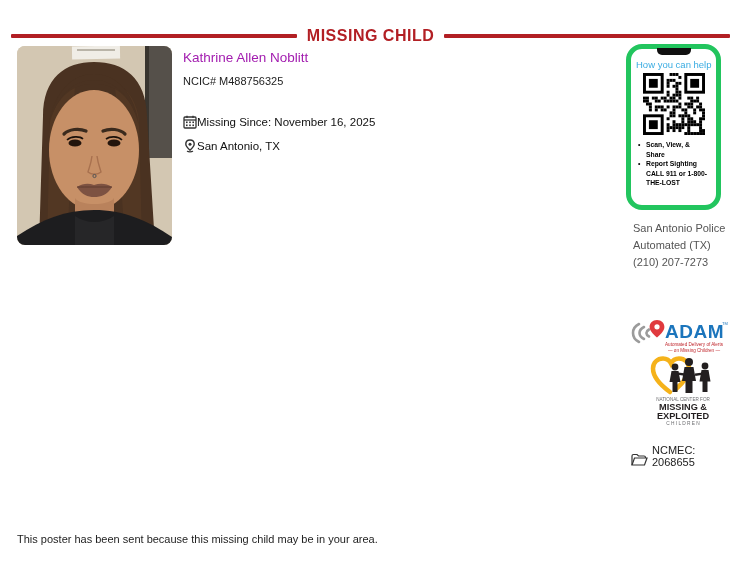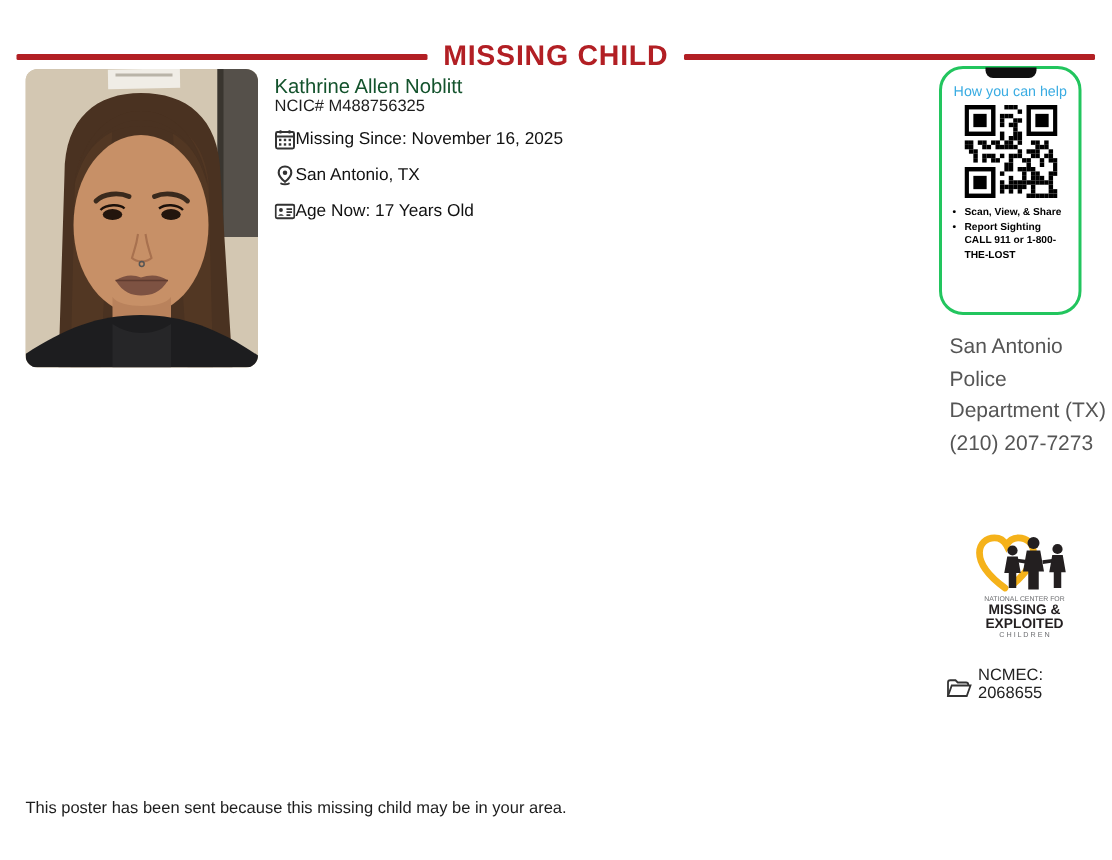--- a/index.html
+++ b/index.html
@@ -3,46 +3,46 @@
 <meta charset="utf-8">
 <style>
   * { margin:0; padding:0; box-sizing:border-box; }
   html,body { background:#fff; }
   body { font-family:"Liberation Sans", sans-serif; color:#222; }
   .poster { position:relative; width:741px; height:573px; background:#fff; overflow:hidden; }
 
   
   .header { position:absolute; top:27px; left:11px; right:11px; display:flex; align-items:center; gap:10px; }
   .header .rule { flex:1; height:4px; background:#b21f24; border-radius:1px; }
-  .header .title { color:#b21f24; font-weight:bold; font-size:19px; letter-spacing:.5px; white-space:nowrap; }
+  .header .title { color:#b21f24; font-weight:bold; font-size:16px; letter-spacing:.5px; white-space:nowrap; }
 
   
   .photo { position:absolute; left:17px; top:46px; width:155px; height:199px; border-radius:8px; overflow:hidden; background:#d3c7b2; }
   .photo svg { display:block; }
 
   
   .info { position:absolute; left:183px; top:50px; width:300px; }
-  .name { font-size:13.5px; color:#14532d; }
-  .ncic { font-size:11px; color:#1d1d1d; margin-bottom:4px; }
+  .name { font-size:13.5px; color:#a21caf; margin-bottom:10px; }
+  .ncic { font-size:11px; color:#1d1d1d; margin-bottom:23px; }
   .detail-row { display:flex; align-items:center; gap:0; height:24px; font-size:11.5px; color:#111; }
   .detail-row .ic { width:14px; height:14px; flex:0 0 14px; display:flex; align-items:center; justify-content:center; }
 
   .caption { position:absolute; left:17px; top:251px; font-size:11px; color:#1d1d1d; }
 
   
-  .phone { position:absolute; left:626px; top:44px; width:95px; height:166px; border:2px solid #22c55e; border-radius:16px; background:#fff; }
+  .phone { position:absolute; left:626px; top:44px; width:95px; height:166px; border:5px solid #22c55e; border-radius:16px; background:#fff; }
   .phone .notch { position:absolute; top:-1px; left:50%; transform:translateX(-50%); width:34px; height:7px; background:#101010; border-radius:0 0 5px 5px; }
   .phone .screen { padding:10px 5px 0 5px; }
   .phone .help { color:#3aace2; font-size:9.5px; text-align:center; white-space:nowrap; margin-bottom:3px; }
   .phone .qr { display:block; margin:0 auto; width:62px; height:62px; }
   .phone ul { list-style:none; margin-top:5px; padding:0 1px; }
   .phone li { position:relative; padding-left:9px; font-size:6.8px; font-weight:bold; color:#000; line-height:1.4; }
   .phone li::before { content:"•"; position:absolute; left:1px; top:0; }
 
-  .contact { position:absolute; left:633px; top:220px; font-size:14px; color:#555; line-height:1.55; }
+  .contact { position:absolute; left:633px; top:220px; font-size:11px; color:#555; line-height:1.55; }
 
   
   .adam { position:absolute; left:627px; top:316px; }
   .ncmec { position:absolute; left:645px; top:352px;text-decoration:underline; }
   .case-row { position:absolute; left:631px; top:444px; display:flex; align-items:flex-end; gap:4px; font-size:11px; color:#222; }
 
   .footer-note { position:absolute; left:17px; top:533px; font-size:11px; color:#1d1d1d; }
 </style>
 </head>
 <body>
@@ -122,33 +122,20 @@
       <span class="ic">
         <svg width="14" height="14" viewBox="0 0 14 14">
             <path d="M7,1 C9.5,1 11.2,2.8 11.2,5.1 C11.2,7.6 8.2,10.2 7,11.2 C5.8,10.2 2.8,7.6 2.8,5.1 C2.8,2.8 4.5,1 7,1 Z" fill="none" stroke="#333" stroke-width="1.4"></path>
             <circle cx="7" cy="5.2" r="1.5" fill="#333"></circle>
             <path d="M4.4,12.3 C5.2,13 8.8,13 9.6,12.3" stroke="#333" stroke-width="1.2" fill="none" stroke-linecap="round"></path>
           </svg>
       </span>
       <span>San Antonio, TX</span>
     </div>
 
-    <div class="detail-row">
-      <span class="ic">
-        <svg width="14" height="14" viewBox="0 0 14 14">
-            <rect x="0.8" y="2.5" width="12.4" height="9" rx="1" fill="none" stroke="#333" stroke-width="1.2"></rect>
-            <circle cx="4.3" cy="6" r="1.3" fill="#333"></circle>
-            <path d="M2.4,9.8 C2.7,8.4 5.9,8.4 6.2,9.8 Z" fill="#333"></path>
-            <line x1="8" y1="5.4" x2="11.7" y2="5.4" stroke="#333" stroke-width="1.1"></line>
-            <line x1="8" y1="7.4" x2="11.7" y2="7.4" stroke="#333" stroke-width="1.1"></line>
-            <line x1="8" y1="9.4" x2="10.6" y2="9.4" stroke="#333" stroke-width="1.1"></line>
-          </svg>
-      </span>
-      <span>Age Now: 17 Years Old</span>
-    </div>
 
   </div>
 
 
   <div class="phone">
     <div class="notch"></div>
     <div class="screen">
       <div class="help">How you can help</div>
       <svg class="qr" viewBox="0 0 63 63" fill="#000">
           <rect x="27" y="0" width="3" height="3"></rect>
@@ -293,24 +280,41 @@
         </svg>
       <ul>
         <li>Scan, View, &amp; Share</li>
         <li>Report Sighting CALL 911 or 1-800-THE-LOST</li>
       </ul>
     </div>
   </div>
 
   <div class="contact">
     <div>San Antonio Police</div>
-    <div>Department (TX)</div>
+    <div>Automated (TX)</div>
     <div>(210) 207-7273</div>
   </div>
 
+  <div class="adam">
+    <svg width="102" height="42" viewBox="0 0 102 42">
+      <g fill="none" stroke="#9b9b9b" stroke-width="2.6" stroke-linecap="round">
+        <path d="M12,8 C4,12 4,22 12,26"></path>
+        <path d="M17,11 C11,14 11,20 17,23"></path>
+        <path d="M22,13.5 C18.5,15.5 18.5,18.5 22,20.5"></path>
+      </g>
+      <g>
+        <path d="M30,4 C34.4,4 37.4,7.2 37.4,11 C37.4,15.5 32,19.8 30,21.5 C28,19.8 22.6,15.5 22.6,11 C22.6,7.2 25.6,4 30,4 Z" fill="#e03a3e"></path>
+        <circle cx="30" cy="10.8" r="2.6" fill="#fff"></circle>
+      </g>
+      <text x="38" y="22" font-family="Liberation Sans, sans-serif" font-size="19" font-weight="bold" fill="#1b75bc" letter-spacing="0.5">ADAM</text>
+      <text x="95" y="9" font-family="Liberation Sans, sans-serif" font-size="4" fill="#1b75bc">TM</text>
+      <text x="67" y="29.5" text-anchor="middle" font-family="Liberation Sans, sans-serif" font-size="4.6" fill="#c0272d">Automated Delivery of Alerts</text>
+      <text x="67" y="36" text-anchor="middle" font-family="Liberation Sans, sans-serif" font-size="4.6" fill="#c0272d">— on Missing Children —</text>
+    </svg>
+  </div>
 
   <div class="ncmec">
     <svg width="76" height="74" viewBox="0 0 76 74">
       <g>
         <path d="M25,40 C14,32 8,24 8,16.5 C8,10.5 12.5,6.5 18,6.5 C21.5,6.5 24.5,8.5 26,11.5 C27.5,8.5 30.5,6.5 34,6.5 C39.5,6.5 44,10.5 44,16.5 C44,23 39,30 31,37" fill="none" stroke="#f5b21a" stroke-width="4.5" stroke-linecap="round"></path>
       </g>
       <g fill="#231f20">
         <circle cx="30" cy="15" r="3.4"></circle>
         <path d="M26.5,19 L33.5,19 L35.5,30 L32.5,30 L32.5,40 L27.5,40 L27.5,30 L24.5,30 Z"></path>
         <circle cx="44" cy="10" r="4"></circle>

